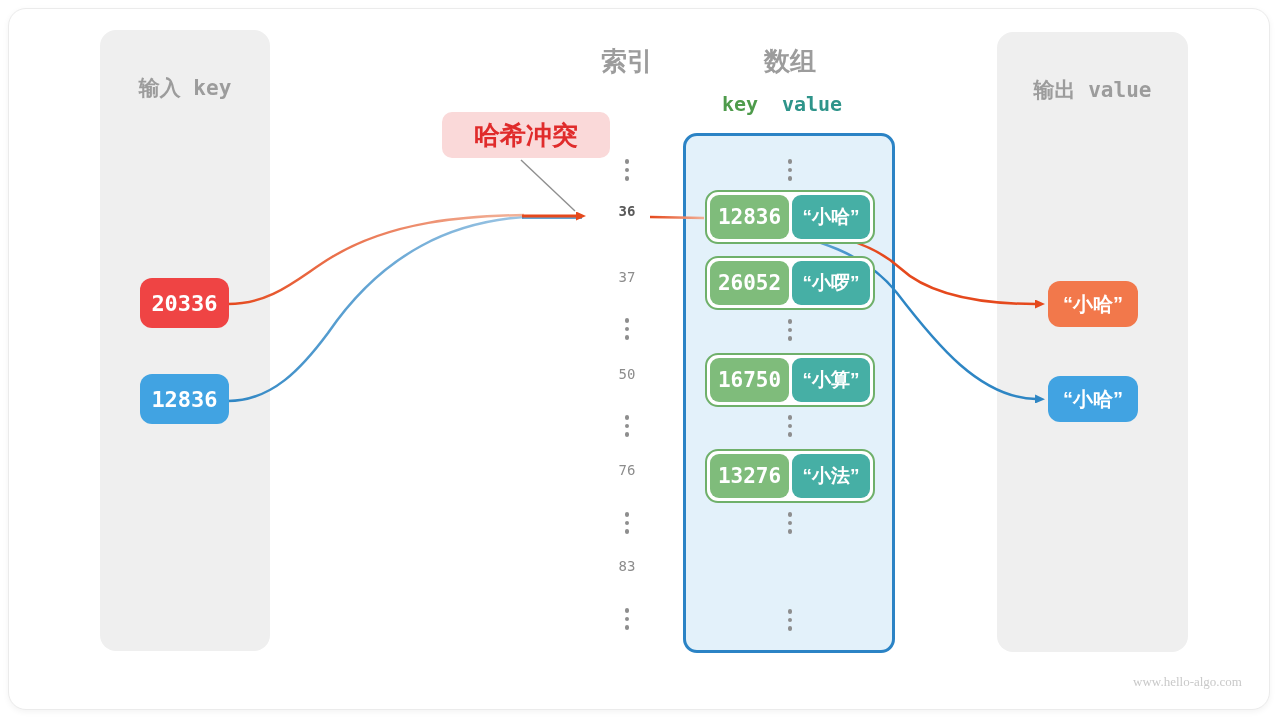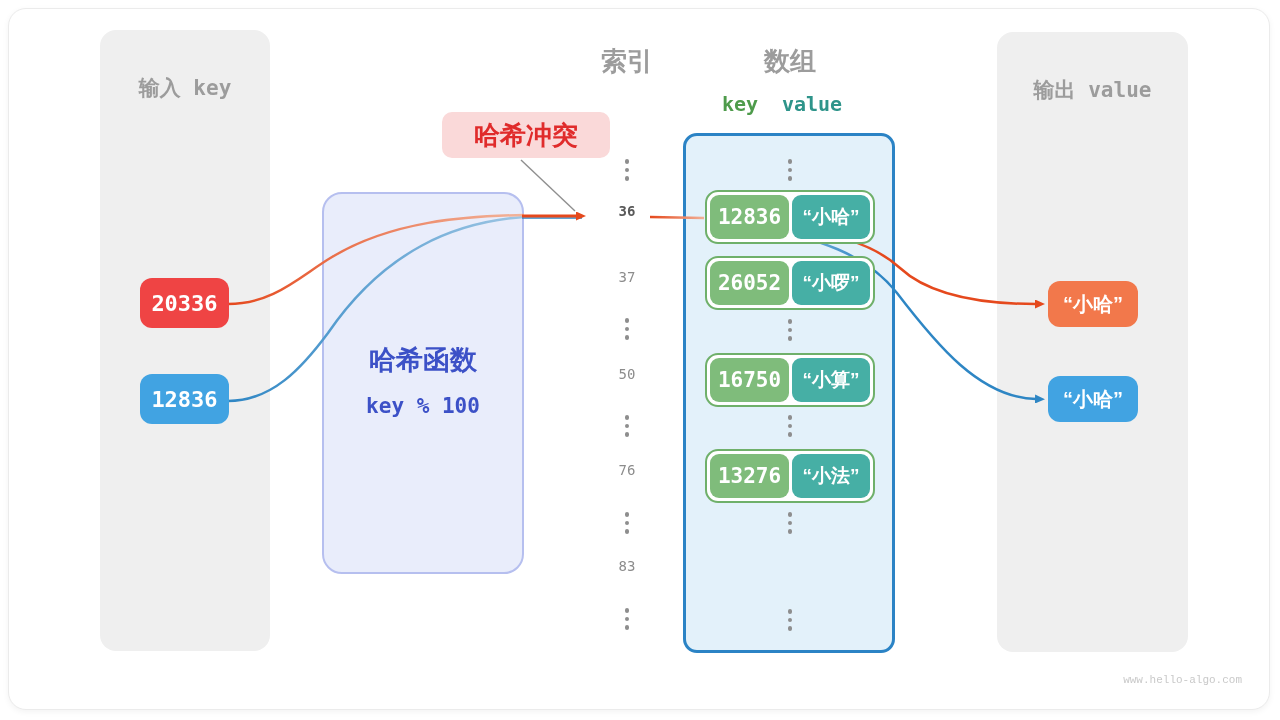--- a/index.html
+++ b/index.html
@@ -65,45 +65,41 @@
   .arow{position:absolute;left:705px;width:170px;height:54px;background:#fff;
         border:2px solid #6fb06a;border-radius:13px;z-index:3;box-sizing:border-box;
         display:flex;gap:3px;padding:3px;}
   .kcell{width:79px;background:#7fbc7b;border-radius:9px;display:flex;align-items:center;
          justify-content:center;color:#fff;font-family:"DejaVu Sans Mono",monospace;
          font-weight:bold;font-size:21px;}
   .vcell{flex:1;background:#46afa5;border-radius:9px;display:flex;align-items:center;
          justify-content:center;color:#fff;font-weight:bold;font-size:19px;}
 
   #watermark{position:absolute;right:38px;top:674px;z-index:3;
-             font-family:Liberation Mono, monospace;font-size:11px;color:#c9c9c9;}
+             font-family:Liberation Serif, serif;font-size:13px;color:#c9c9c9;}
 </style>
 </head>
 <body>
 
 <div class="canvas">
   <div class="card"></div>
 
   <div class="panel" id="panel-input">
     <div class="panel-title">输入 key</div>
   </div>
 
   <div class="panel" id="panel-output">
     <div class="panel-title">输出 value</div>
   </div>
 
   <div class="col-header" id="index-title">索引</div>
   <div class="col-header" id="array-title">数组</div>
   <div class="kv-header" id="key-header">key</div>
   <div class="kv-header" id="value-header">value</div>
 
-  <div id="hash-box">
-    <div id="hash-name">哈希函数</div>
-    <div id="hash-formula">key % 100</div>
-  </div>
 
   <div id="array-box"></div>
 
   <svg id="curves" width="1280" height="720" viewBox="0 0 1280 720" aria-hidden="true">
     <defs>
       <marker id="arrowO" markerUnits="userSpaceOnUse" markerWidth="11" markerHeight="9" refX="1" refY="4.5" orient="auto">
         <path d="M0,0 L10,4.5 L0,9 z" fill="#e5491d"></path>
       </marker>
       <marker id="arrowB" markerUnits="userSpaceOnUse" markerWidth="11" markerHeight="9" refX="1" refY="4.5" orient="auto">
         <path d="M0,0 L10,4.5 L0,9 z" fill="#2e86c4"></path>

